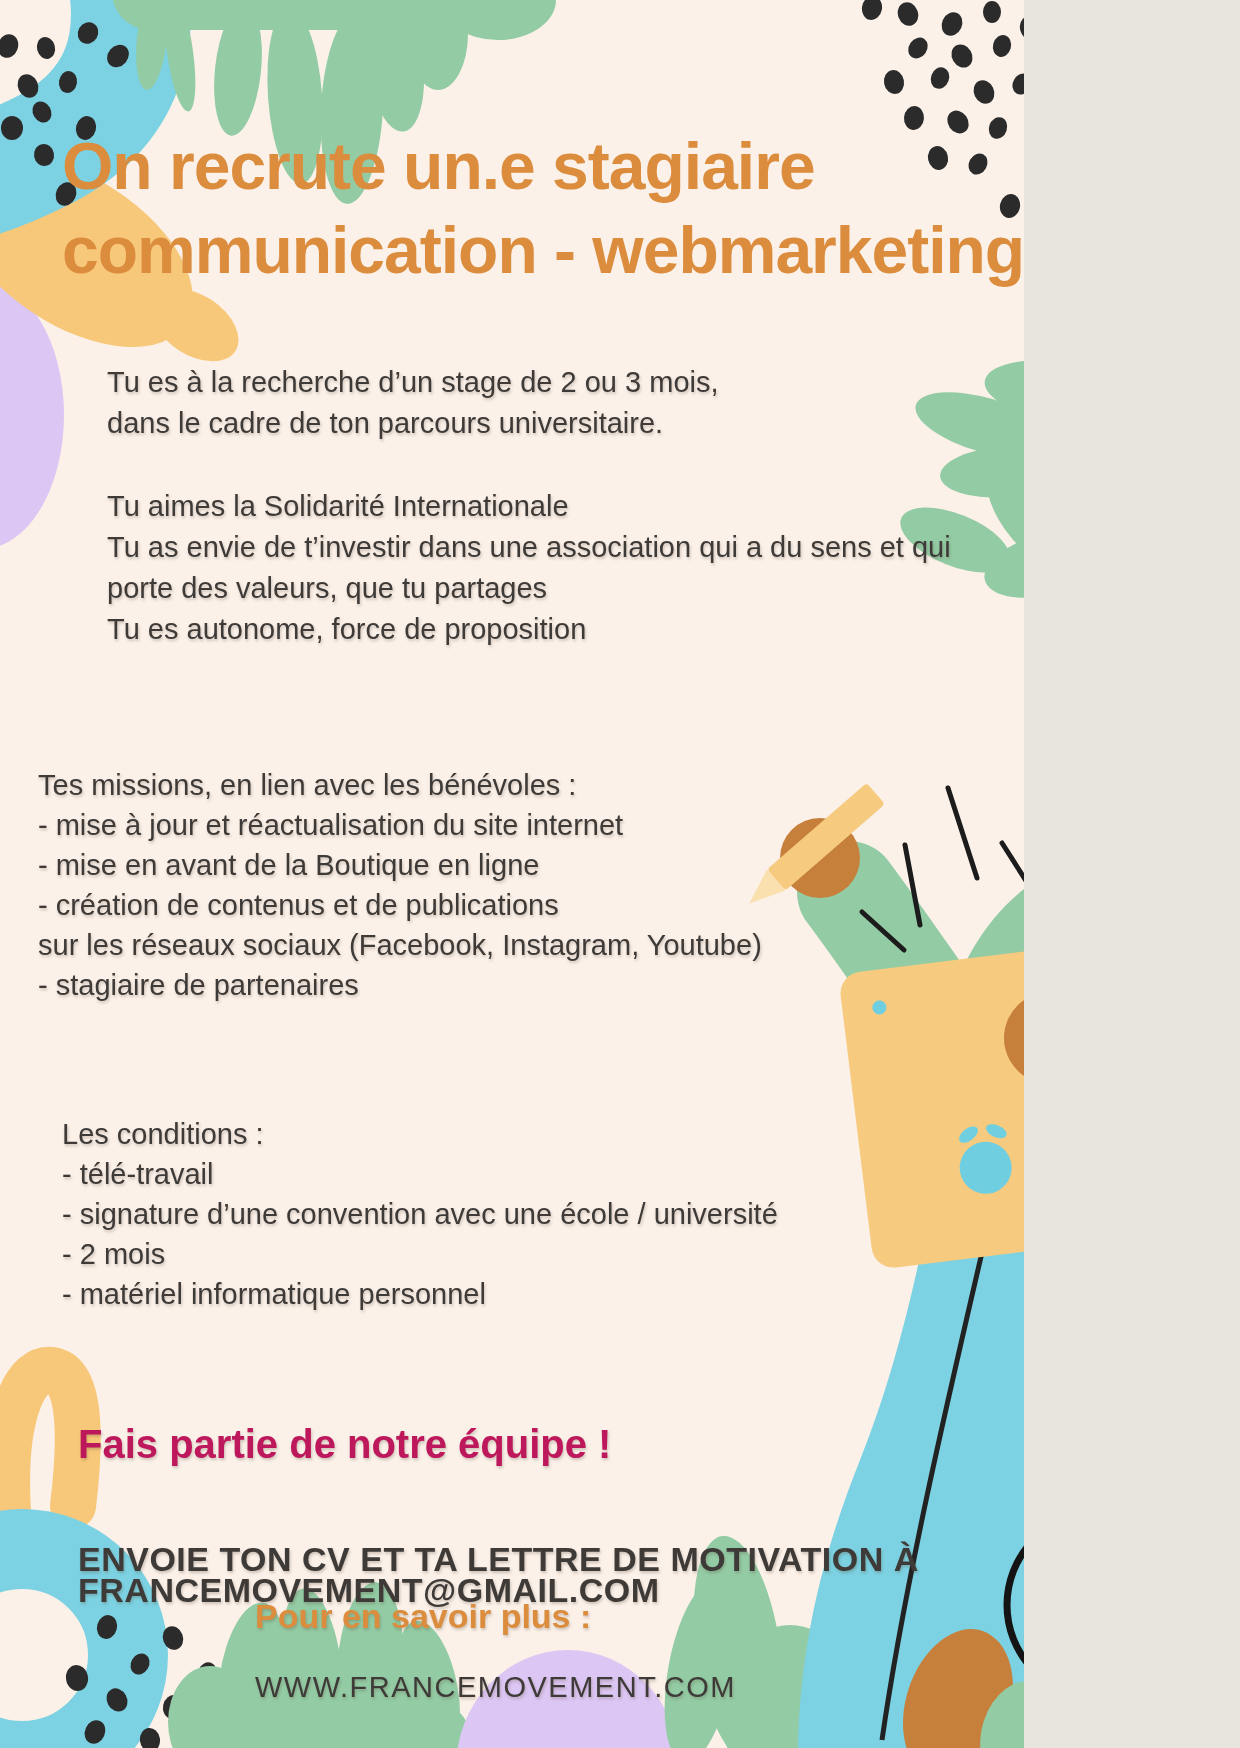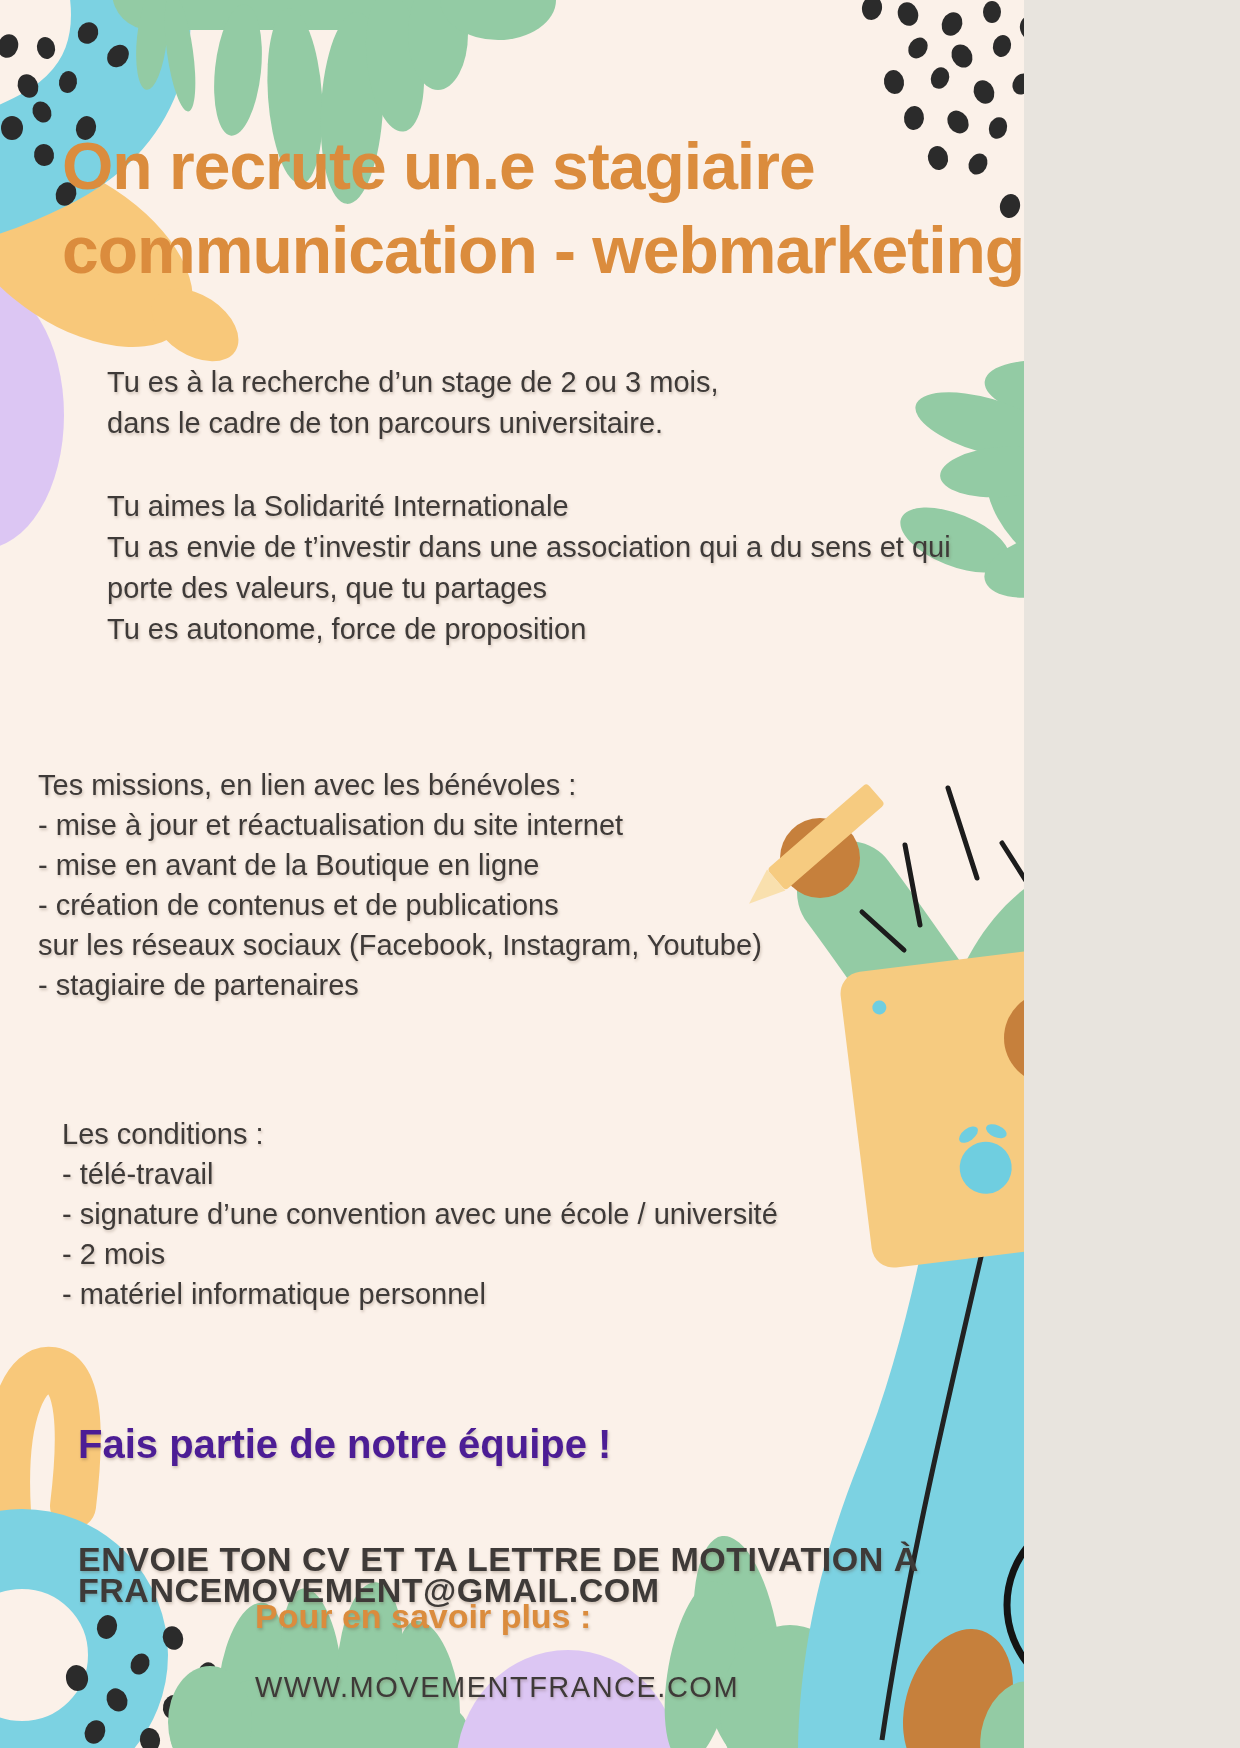--- a/index.html
+++ b/index.html
@@ -5,21 +5,21 @@
   html,body{margin:0;padding:0;background:#e8e4de;}
   .canvas{
     position:relative;width:1024px;height:1748px;overflow:hidden;
     background:#FBF1E9;font-family:"Liberation Sans",sans-serif;
   }
   .decor{position:absolute;left:0;top:0;}
   .t{position:absolute;color:#3E3A38;font-size:29px;line-height:41px;
      text-shadow:1px 2px 3px rgba(90,70,50,.28);white-space:nowrap;z-index:5;}
   .title{left:62px;top:124px;color:#DB8C3D;font-weight:bold;font-size:66px;
      line-height:84px;letter-spacing:-1px;text-shadow:none;}
-  .cta-h{left:78px;top:1420px;color:#4c1d95;font-weight:bold;font-size:40px;line-height:48px;}
+  .cta-h{left:78px;top:1420px;color:#be185d;font-weight:bold;font-size:40px;line-height:48px;}
   .cta-l{left:78px;top:1544px;font-weight:bold;font-size:34px;line-height:31px;letter-spacing:.5px;}
   .foot-h{left:255px;top:1596px;color:#DB8C3D;font-weight:bold;font-size:34px;line-height:40px;}
   .foot-w{left:255px;top:1670px;font-size:29px;letter-spacing:1.5px;line-height:34px;}
   .logo-text{position:absolute;left:1026px;top:1624px;width:150px;text-align:center;
      font-weight:bold;font-size:26px;letter-spacing:2px;color:#4A4A4A;z-index:6;
      text-shadow:none;}
 </style>
 </head>
 <body>
 
@@ -268,17 +268,17 @@
     <div>- matériel informatique personnel</div>
   </div>
 
   <div class="t cta-h">Fais partie de notre équipe !</div>
   <div class="t cta-l">
     <div>ENVOIE TON CV ET TA LETTRE DE MOTIVATION  À</div>
     <div>FRANCEMOVEMENT@GMAIL.COM</div>
   </div>
 
   <div class="t foot-h">Pour en savoir plus :</div>
-  <div class="t foot-w">WWW.MOVEMENTFRANCE.COM</div>
+  <div class="t foot-w">WWW.FRANCEMOVEMENT.COM</div>
 
   <div class="logo-text">MOVEMENT</div>
 
 </div>
 
 </body></html>

